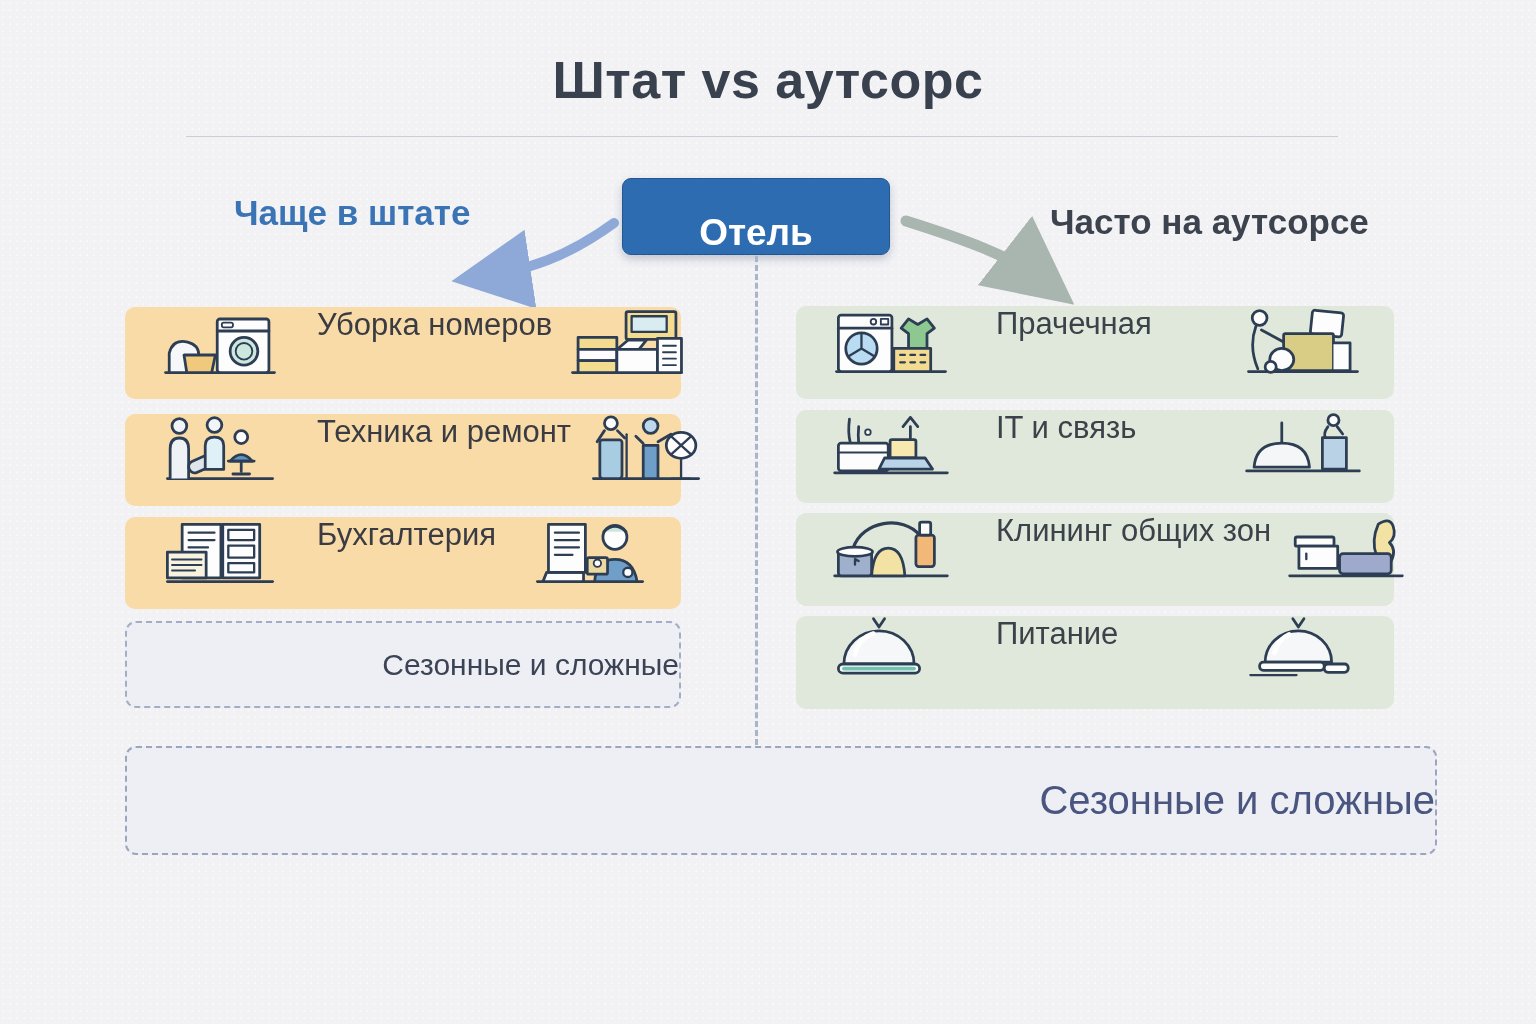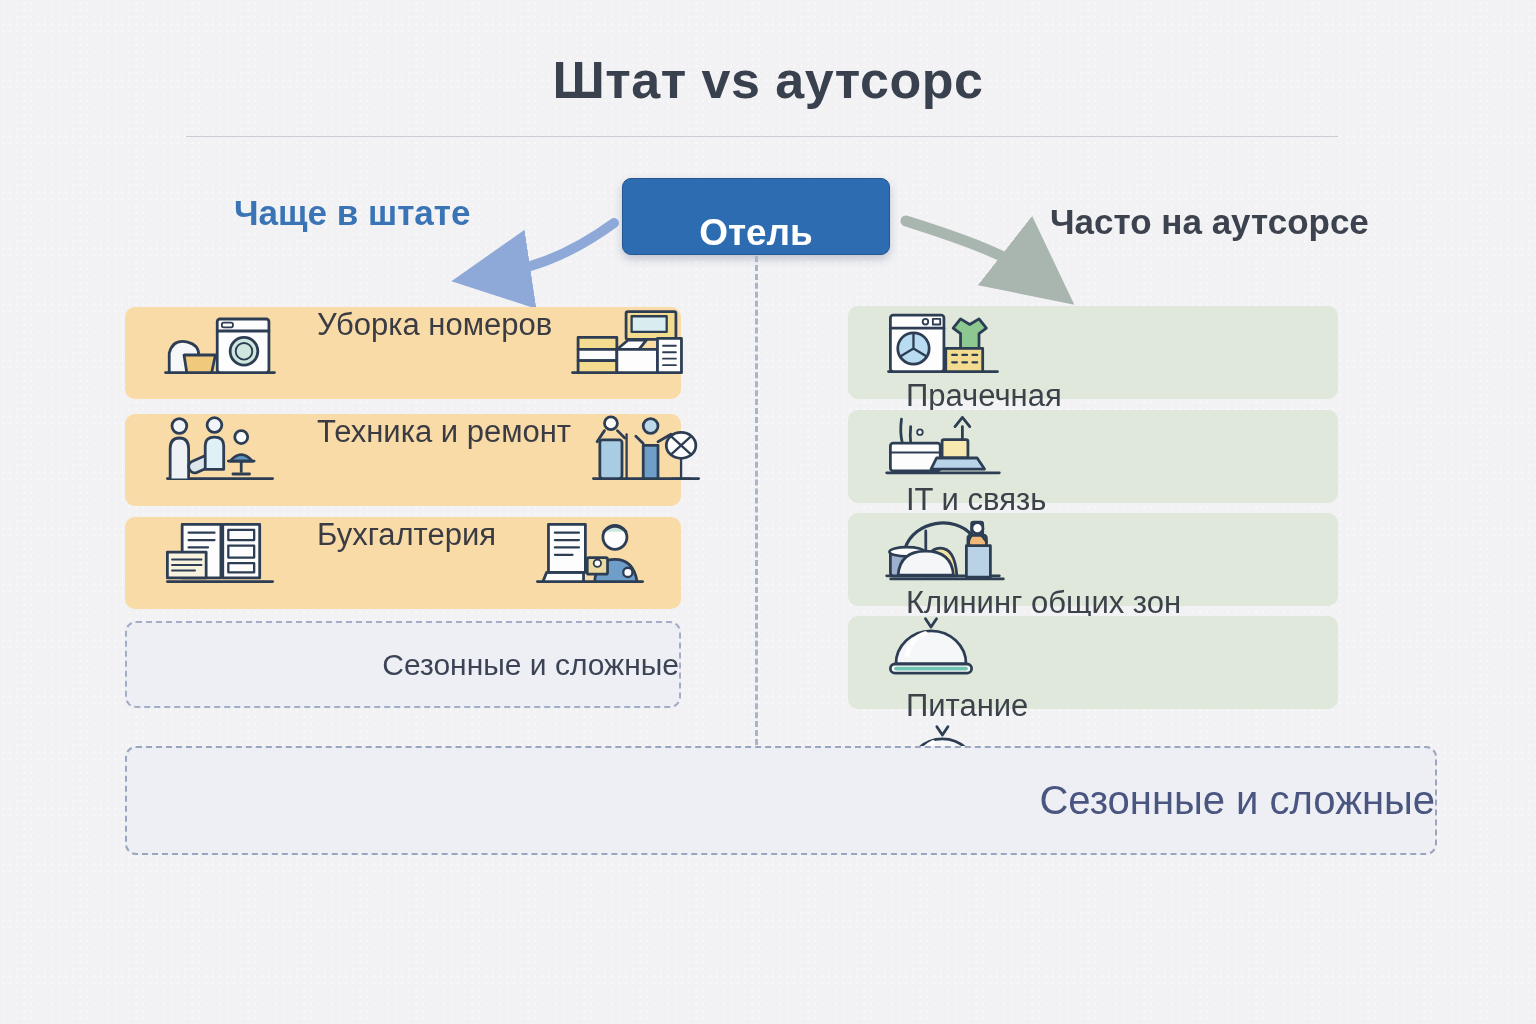--- a/index.html
+++ b/index.html
@@ -25,21 +25,21 @@
     display:flex;align-items:flex-end;justify-content:center;
     color:#ffffff;font-size:37px;font-weight:bold;
   }
   .arrow-layer{position:absolute;left:0;top:0;width:1536px;height:1024px;pointer-events:none;}
   .vdash{position:absolute;left:755px;top:256px;height:489px;border-left:3px dashed #a9b5c9;}
   .row{
     position:absolute;display:flex;align-items:flex-start;
     border-radius:10px;padding:0 24px;box-sizing:border-box;
   }
   .row-staff{left:125px;width:556px;height:92px;background:#f8dba6;}
-  .row-out{left:848px;width:490px;height:93px;background:#dfe8da;flex-direction:column;}
+  .row-out{left:796px;width:598px;height:93px;background:#dfe8da;}
   .icon-slot{width:142px;height:72px;flex:0 0 auto;display:flex;align-items:center;justify-content:center;}
   .icon-slot svg{width:134px;height:72px;}
   .icon-slot.right{justify-content:flex-end;}
   .row-label{flex:1;padding-left:26px;font-size:31px;color:#3a3b43;white-space:nowrap;}
   .row-out .row-label{padding-left:34px;color:#3b424a;}
   .dashed-box{
     position:absolute;background:#edeff4;border:2px dashed #a3aec6;border-radius:11px;
     display:flex;align-items:center;justify-content:flex-end;box-sizing:border-box;
   }
   .note-left{left:125px;top:621px;width:556px;height:87px;font-size:30px;color:#3c4354;}

